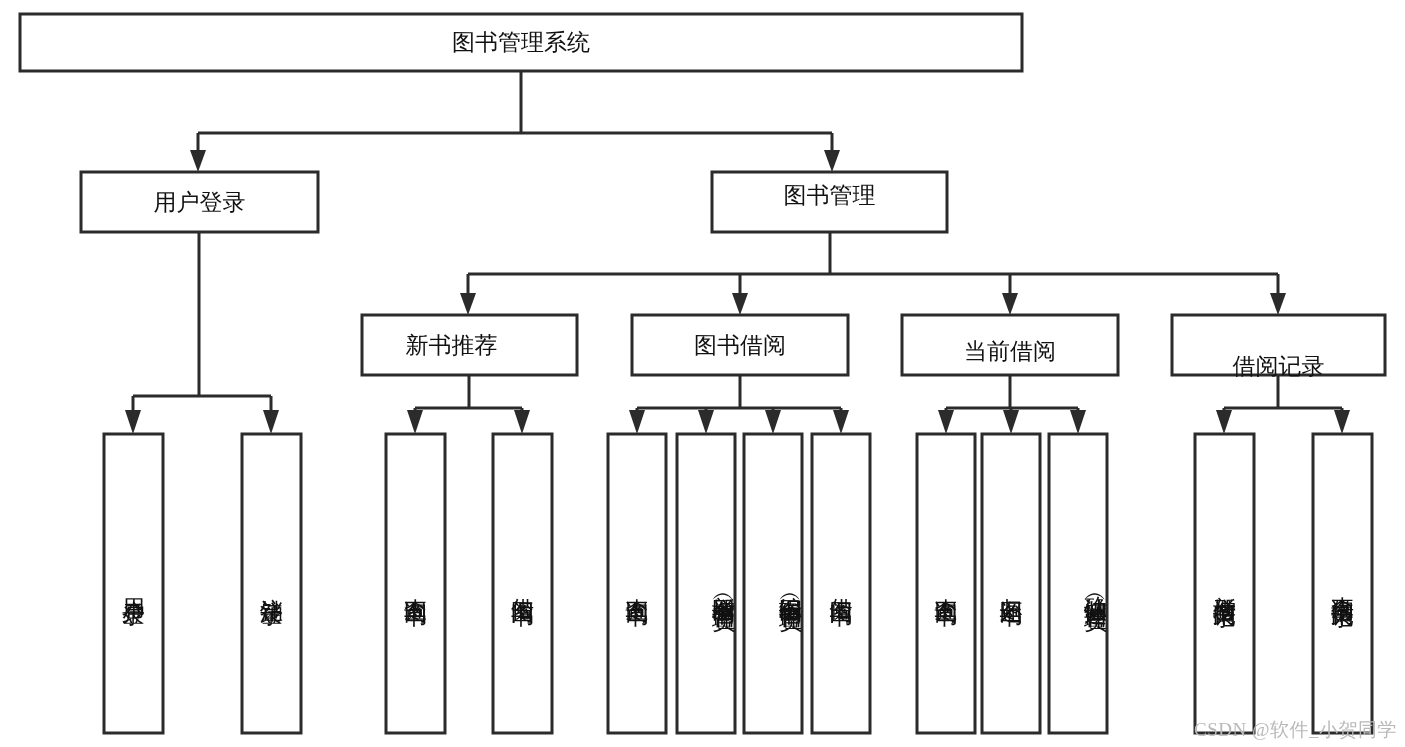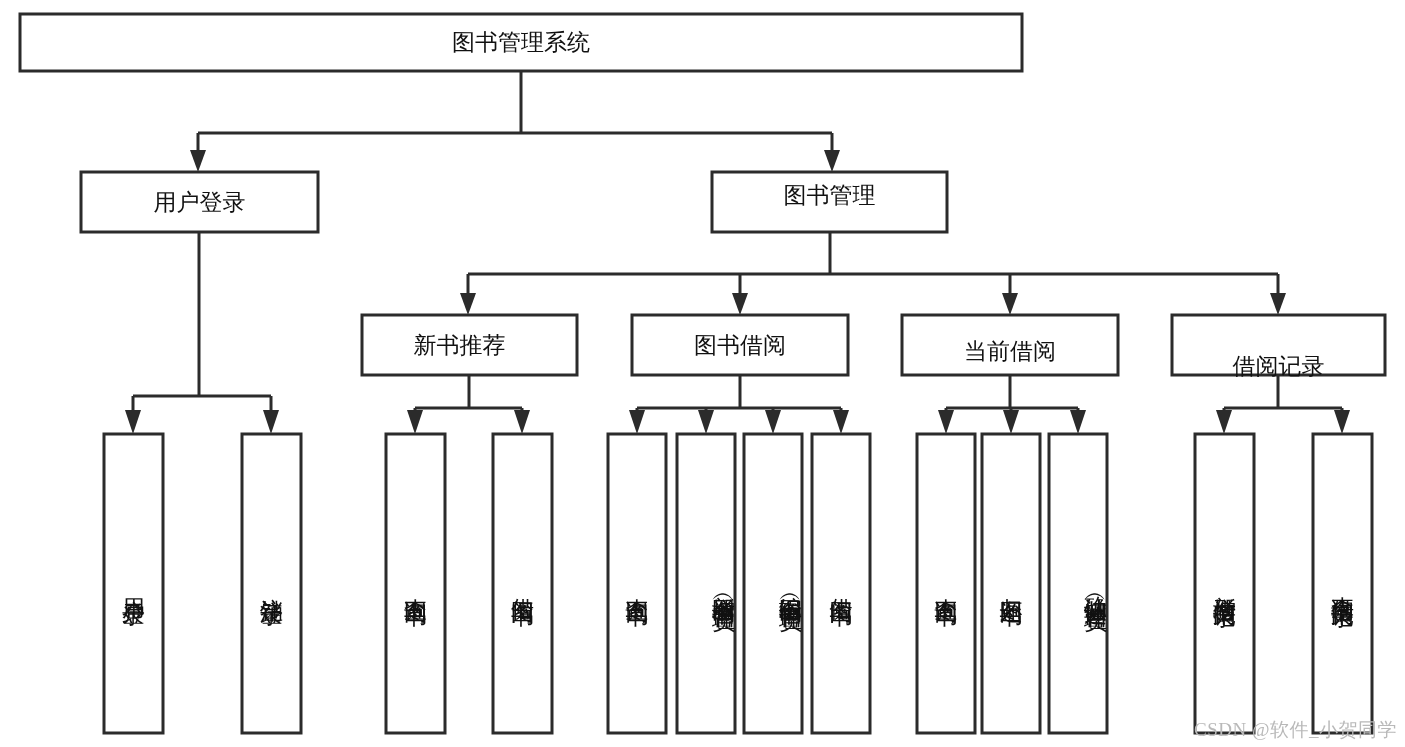--- a/index.html
+++ b/index.html
@@ -175,21 +175,21 @@
     <rect class="node-box" x="1195" y="434" width="59" height="299"></rect>
     <rect class="node-box" x="1313" y="434" width="59" height="299"></rect>
 
   </svg>
 
   <div class="hlabel-wrap" style="left:20px; top:14px; width:1002px; height:57px;border-radius:23px;">图书管理系统</div>
 
   <div class="hlabel-wrap" style="left:81px; top:172px; width:237px; height:60px;">用户登录</div>
   <div class="hlabel-wrap" style="left:712px; top:172px; width:235px; height:46px;">图书管理</div>
 
-  <div class="hlabel-wrap" style="left:352px; top:315px; width:215px; height:60px;">新书推荐</div>
+  <div class="hlabel-wrap" style="left:344px; top:315px; width:215px; height:60px;">新书推荐</div>
   <div class="hlabel-wrap" style="left:632px; top:315px; width:216px; height:60px;">图书借阅</div>
   <div class="hlabel-wrap" style="left:902px; top:315px; width:216px; height:72px;">当前借阅</div>
   <div class="hlabel-wrap" style="left:1172px; top:315px; width:213px; height:60px;margin-top:21px;">借阅记录</div>
 
   <div class="vlabel-wrap" style="left:104px; top:434px; width:59px; height:299px;">用户登录</div>
   <div class="vlabel-wrap" style="left:242px; top:434px; width:59px; height:299px;">注销登录</div>
 
   <div class="vlabel-wrap" style="left:386px; top:434px; width:59px; height:299px;">查询图书</div>
   <div class="vlabel-wrap" style="left:493px; top:434px; width:59px; height:299px;">借阅图书</div>
 

